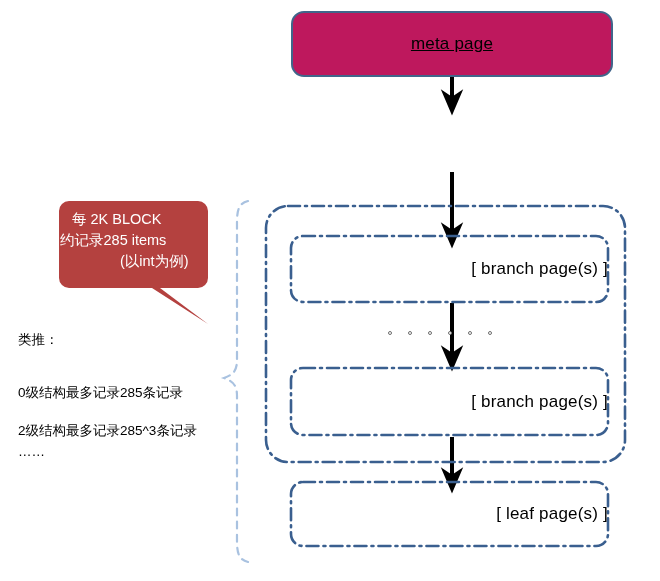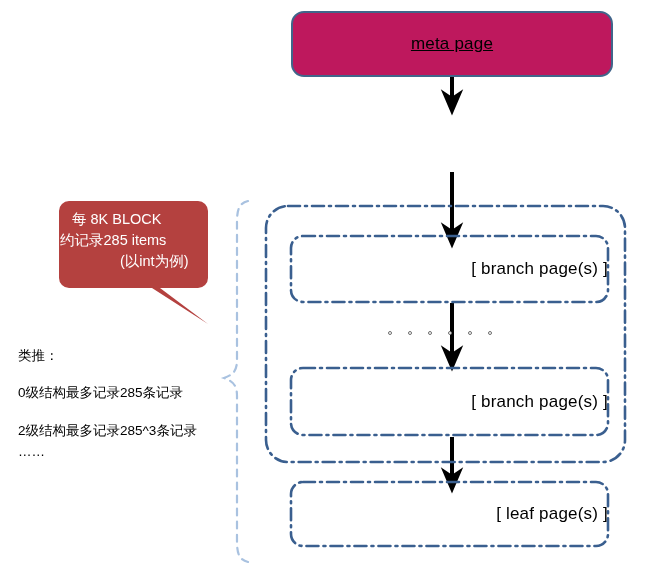--- a/index.html
+++ b/index.html
@@ -160,23 +160,23 @@
   <div class="dots-row" style="left:388px; top:331px;">
     <span class="hollow-dot"></span>
     <span class="hollow-dot"></span>
     <span class="hollow-dot"></span>
     <span class="hollow-dot"></span>
     <span class="hollow-dot"></span>
     <span class="hollow-dot"></span>
   </div>
 
   <div class="label-layer">
-    <div class="callout-text" style="left:72px; top:209px;">每 8K BLOCK</div>
+    <div class="callout-text" style="left:72px; top:209px;">每 2K BLOCK</div>
     <div class="callout-text" style="left:60px; top:230px;">约记录285 items</div>
     <div class="callout-text" style="left:72px; top:251px;margin-left:48px;">(以int为例)</div>
 
-    <div class="side-text" style="left:18px; top:346px;text-align:center;">类推：</div>
+    <div class="side-text" style="left:18px; top:330px;text-align:center;">类推：</div>
     <div class="side-text" style="left:18px; top:383px;">0级结构最多记录285条记录</div>
     <div class="side-text" style="left:18px; top:421px;">2级结构最多记录285^3条记录</div>
     <div class="side-text" style="left:18px; top:442px;">……</div>
   </div>
 
 </div>
 
 </body></html>

